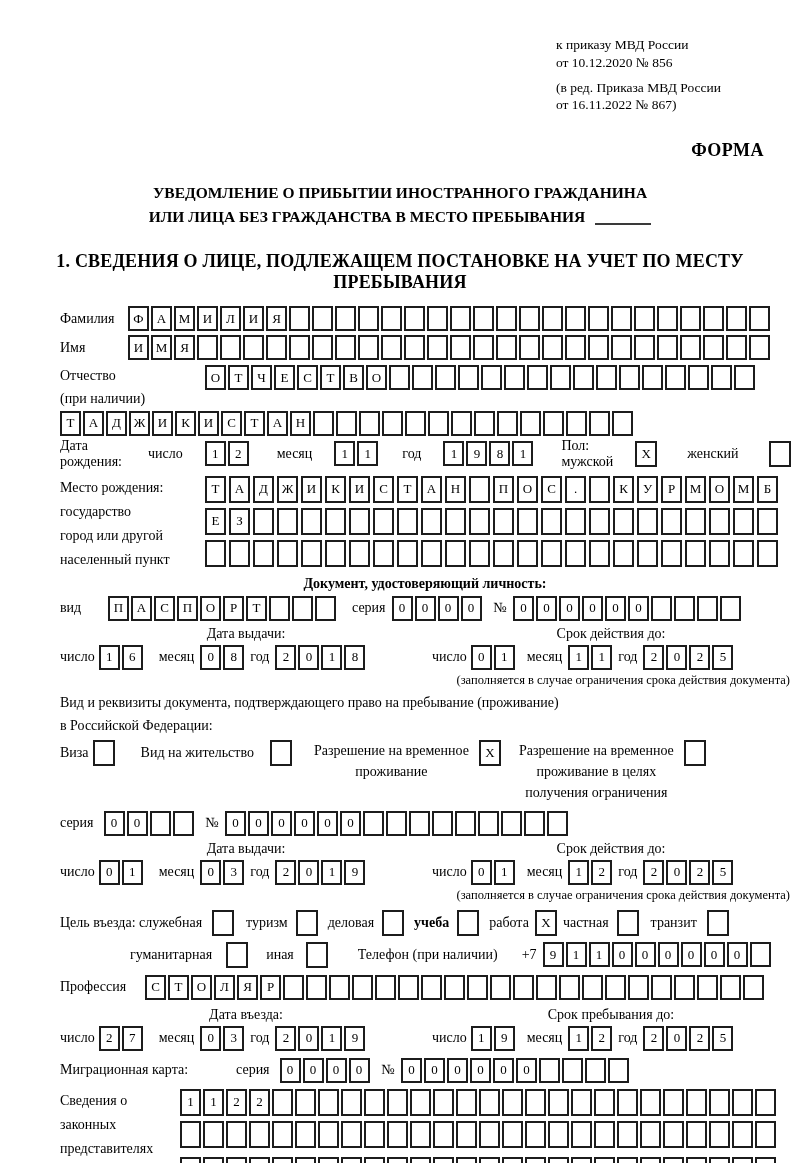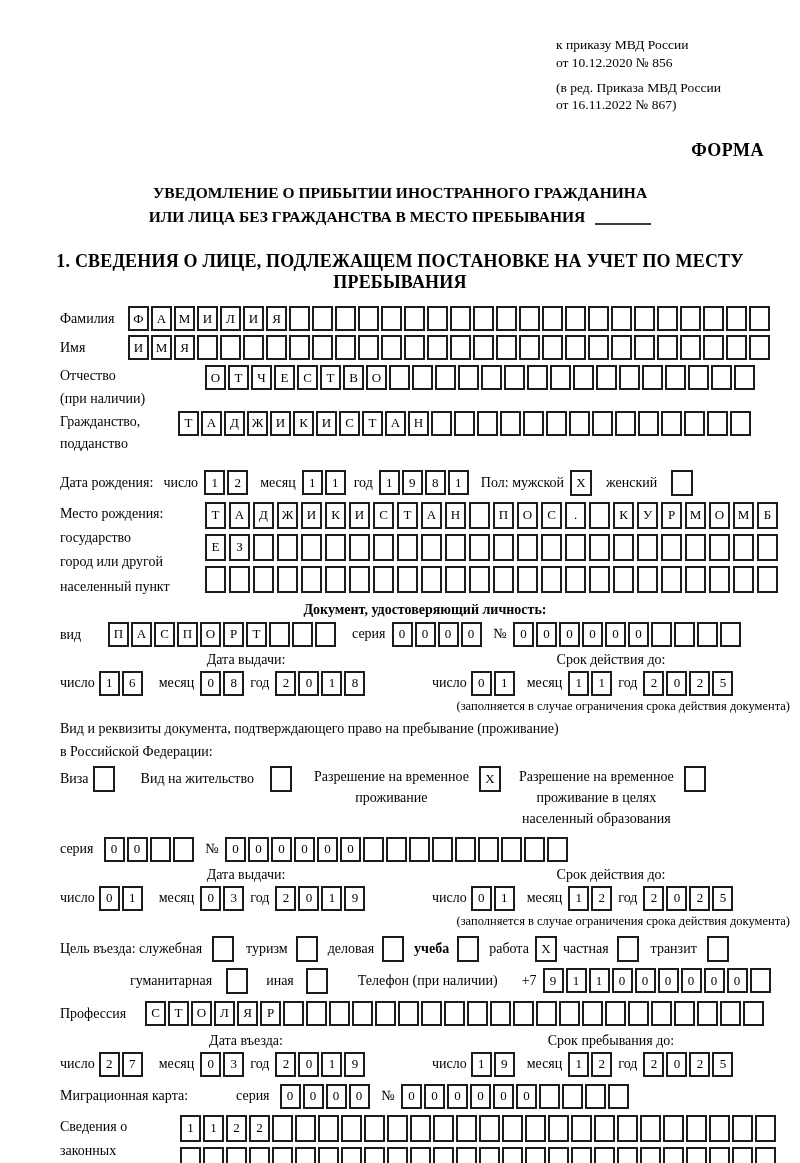--- a/index.html
+++ b/index.html
@@ -153,24 +153,20 @@
           <span class="cell"></span>
           <span class="cell"></span>
           <span class="cell"></span>
           <span class="cell"></span>
           <span class="cell"></span>
           <span class="cell"></span>
         </div>
     </div>
 
     <div class="frow top" style="margin-top:0;">
-      <div class="flabel stack" style="width:118px;">
-        <div>Гражданство,</div>
-        <div>подданство</div>
-      </div>
       <div class="boxes">
           <span class="cell">Т</span>
           <span class="cell">А</span>
           <span class="cell">Д</span>
           <span class="cell">Ж</span>
           <span class="cell">И</span>
           <span class="cell">К</span>
           <span class="cell">И</span>
           <span class="cell">С</span>
           <span class="cell">Т</span>
@@ -186,21 +182,21 @@
           <span class="cell"></span>
           <span class="cell"></span>
           <span class="cell"></span>
           <span class="cell"></span>
           <span class="cell"></span>
           <span class="cell"></span>
           <span class="cell"></span>
         </div>
     </div>
 
-    <div class="frow" style="margin-top:14px;">
+    <div class="frow" style="margin-top:2px;gap:16px;">
       <span>Дата рождения:</span>
       <span class="dlabel">число</span>
       <div class="boxes">
           <span class="cell">1</span>
           <span class="cell">2</span>
         </div>
       <span class="dlabel">месяц</span>
       <div class="boxes">
           <span class="cell">1</span>
           <span class="cell">1</span>
@@ -417,21 +413,21 @@
           <div>проживание</div>
         </div>
         <div class="boxes cb" style="margin-left:10px;">
             <span class="cell">X</span>
           </div>
       </div>
       <div class="cbgroup" style="margin-left:16px;">
         <div class="cbtext">
           <div>Разрешение на временное</div>
           <div>проживание в целях</div>
-          <div>населенный образования</div>
+          <div>получения ограничения</div>
         </div>
         <div class="boxes cb" style="margin-left:10px;">
             <span class="cell"></span>
           </div>
       </div>
     </div>
 
     <div class="frow" style="margin-top:8px;">
       <span>серия</span>
       <div class="boxes" style="margin-left:10px;">

